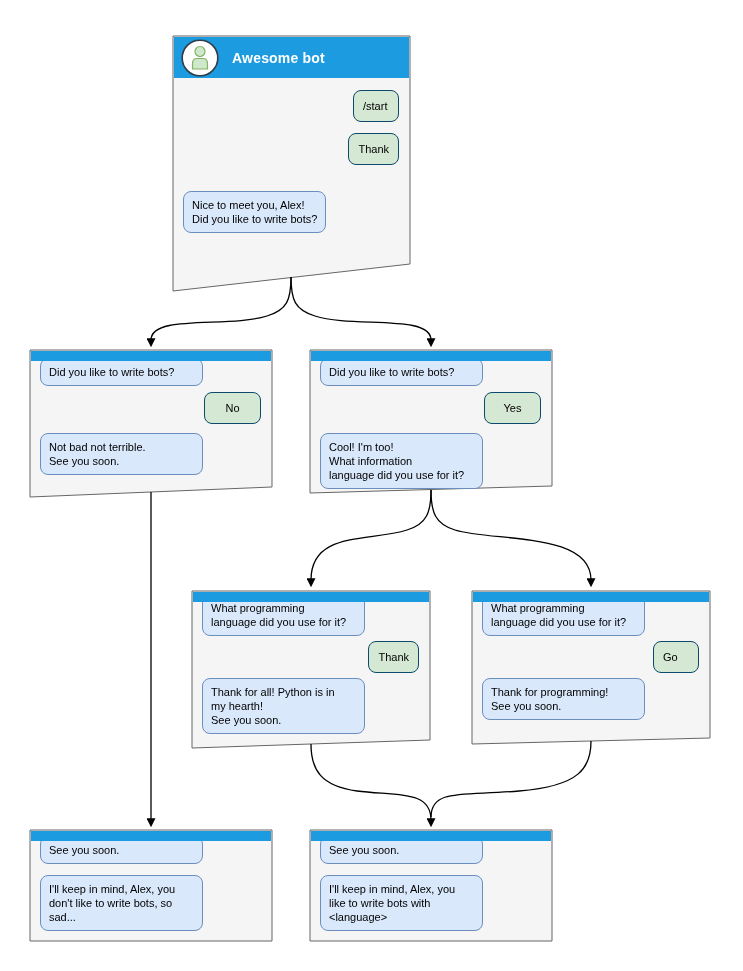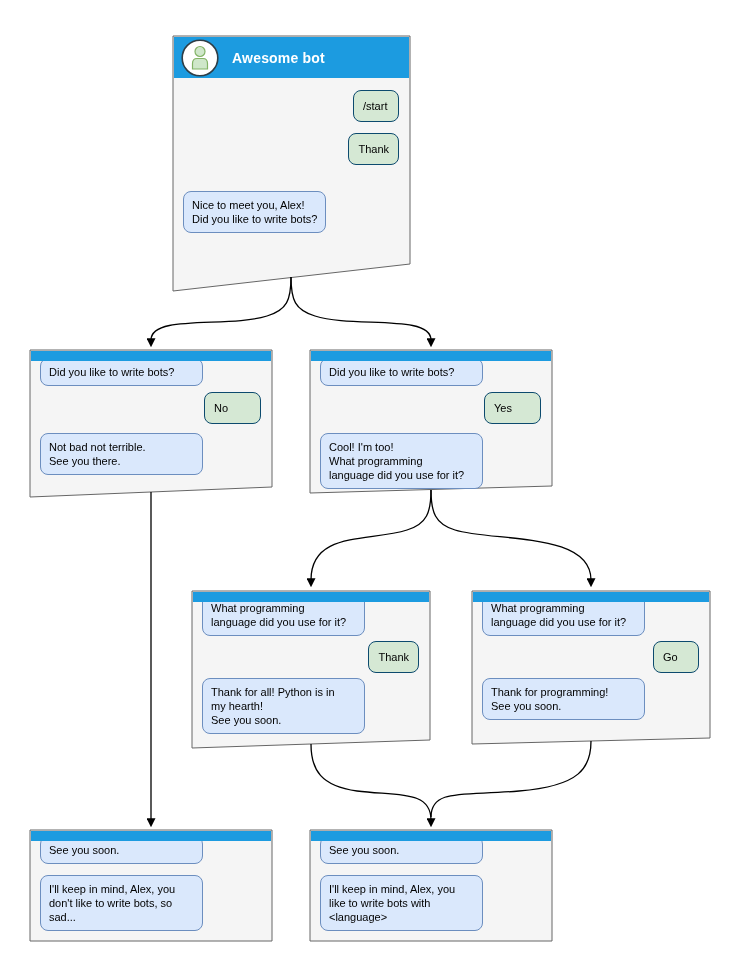--- a/index.html
+++ b/index.html
@@ -11,21 +11,21 @@
   .header{position:relative;z-index:2;background:#1c9be0;height:41px;display:flex;
           align-items:center;gap:13px;padding-left:7px;}
   .title{color:#ffffff;font-weight:bold;font-size:14px;letter-spacing:.2px;}
   .avatar{width:38px;height:38px;flex:0 0 auto;display:block;}
   .msgs{position:relative;z-index:1;display:flex;flex-direction:column;align-items:stretch;}
   .bubble{font-size:11px;line-height:14px;color:#000000;border-radius:8px;
           white-space:pre-line;box-sizing:border-box;width:max-content;max-width:180px;}
   .bot{background:#dae8fc;border:1px solid #6c8ebf;padding:6px 8px;margin-left:9px;align-self:flex-start;}
   .user{background:#d5e8d4;border:1px solid #0c4a6e;padding:8px 9px;margin-right:10px;align-self:flex-end;min-width:46px;}
   .wfix{width:163px;max-width:163px;}
-  .g-wide{min-width:57px;}
+  .g-wide{min-width:57px;text-align:center;}
   .mt-n3{margin-top:-3px;} .mt-n5{margin-top:-5px;} .mt-n8{margin-top:-8px;}
   .mt5{margin-top:5px;} .mt6{margin-top:6px;} .mt9{margin-top:9px;} .mt10{margin-top:26px;}
   .mt11{margin-top:11px;} .mt12{margin-top:12px;}
 </style>
 </head>
 <body>
 
 <div class="canvas">
 
   <svg class="layer" width="743" height="971" viewBox="0 0 743 971">
@@ -72,31 +72,31 @@
 Did you like to write bots?</div>
     </div>
   </div>
 
   <div class="window" style="left:31px;top:351px;width:240px;">
     <div class="bar"></div>
     <div class="msgs">
       <div class="bubble bot wfix mt-n3">Did you like to write bots?</div>
       <div class="bubble user g-wide mt6">No</div>
       <div class="bubble bot wfix mt9">Not bad not terrible.
-See you there.</div>
+See you soon.</div>
     </div>
   </div>
 
   <div class="window" style="left:311px;top:351px;width:240px;">
     <div class="bar"></div>
     <div class="msgs">
       <div class="bubble bot wfix mt-n3">Did you like to write bots?</div>
       <div class="bubble user g-wide mt6">Yes</div>
       <div class="bubble bot wfix mt9">Cool! I'm too!
-What programming
+What information
 language did you use for it?</div>
     </div>
   </div>
 
   <div class="window" style="left:193px;top:592px;width:236px;">
     <div class="bar"></div>
     <div class="msgs">
       <div class="bubble bot wfix mt-n8">What programming
 language did you use for it?</div>
       <div class="bubble user mt5">Thank</div>

